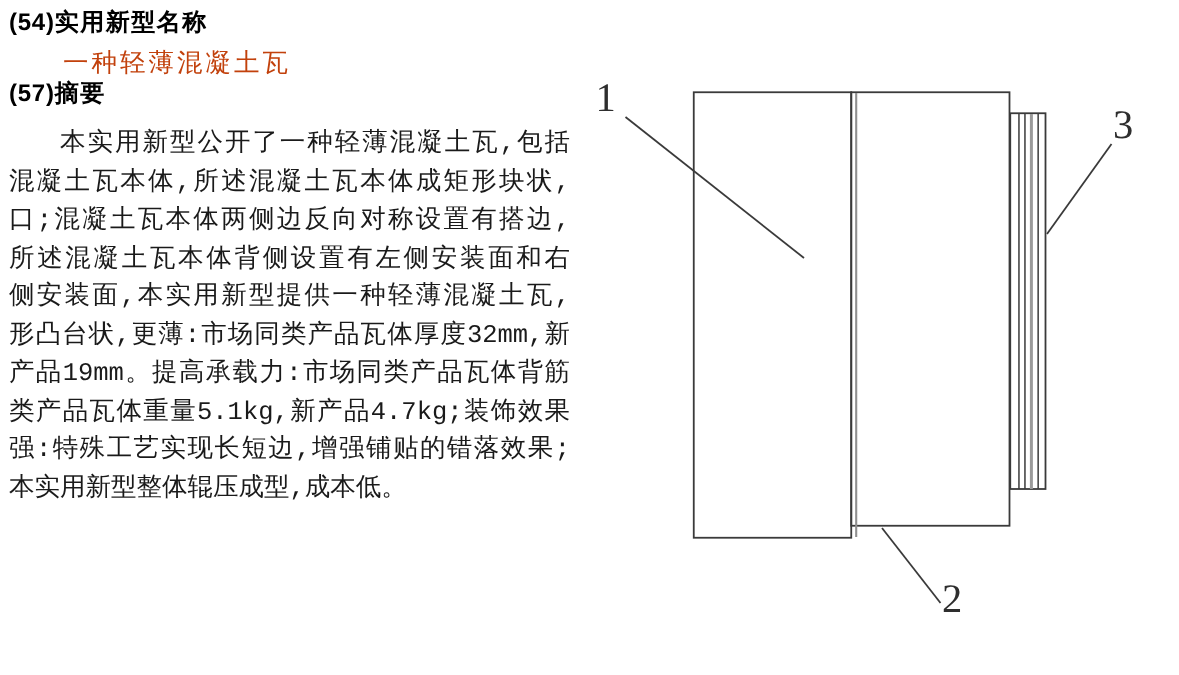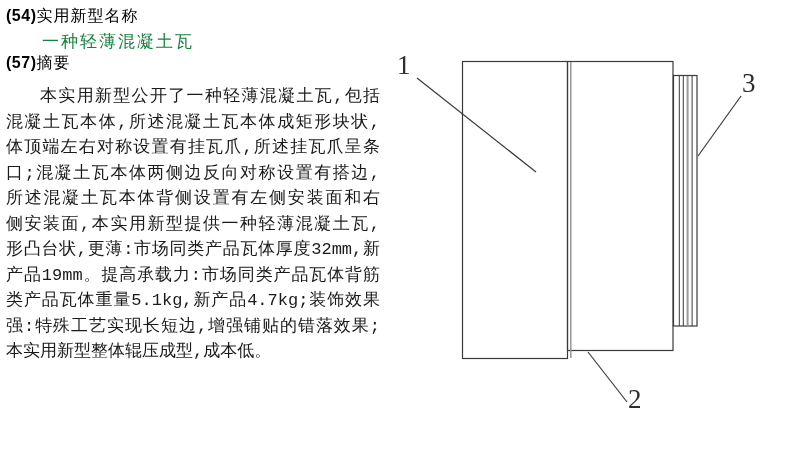--- a/index.html
+++ b/index.html
@@ -7,26 +7,26 @@
   body { position: relative; font-family: "Liberation Serif", serif; color: #111; }
 
   .textcol { position: absolute; left: 6px; top: 5px; width: 376px; }
 
   .heading {
     font-family: "Liberation Sans", sans-serif;
     font-size: 16px; line-height: 22px; color: #000;
     white-space: nowrap;
   }
   .heading .code { font-weight: 700; letter-spacing: 0.5px; }
-  .heading .hlabel { font-weight: 400; letter-spacing: 1px; text-align: center; }
+  .heading .hlabel { font-weight: 700; letter-spacing: 1px; text-align: center; }
   .h54 { position: absolute; left: 0; top: 0; }
   .title-line {
     position: absolute; left: 36px; top: 26px;
     font-family: "Liberation Serif", serif;
-    font-size: 17px; line-height: 22px; color: #15803d;
+    font-size: 17px; line-height: 22px; color: #c2410c;
     letter-spacing: 2px; white-space: nowrap;
   }
   .h57 { position: absolute; left: 0; top: 47px; }
 
   .abstract {
     position: absolute; left: 0; top: 79px; width: 374px;
     font-family: "Liberation Serif", serif;
     font-size: 17px; color: #1a1a1a;
   }
   .abstract-line {
@@ -61,21 +61,20 @@
 
   <div class="title-line">一种轻薄混凝土瓦</div>
 
   <div class="heading h57">
     <span class="code">(57)</span><span class="hlabel">摘要</span>
   </div>
 
   <div class="abstract">
     <div class="abstract-line first">本实用新型公开了一种轻薄混凝土瓦,包括</div>
     <div class="abstract-line">混凝土瓦本体,所述混凝土瓦本体成矩形块状,</div>
-    <div class="abstract-line">体顶端左右对称设置有挂瓦爪,所述挂瓦爪呈条</div>
     <div class="abstract-line">口;混凝土瓦本体两侧边反向对称设置有搭边,</div>
     <div class="abstract-line">所述混凝土瓦本体背侧设置有左侧安装面和右</div>
     <div class="abstract-line">侧安装面,本实用新型提供一种轻薄混凝土瓦,</div>
     <div class="abstract-line">形凸台状,更薄:市场同类产品瓦体厚度32mm,新</div>
     <div class="abstract-line">产品19mm。提高承载力:市场同类产品瓦体背筋</div>
     <div class="abstract-line">类产品瓦体重量5.1kg,新产品4.7kg;装饰效果</div>
     <div class="abstract-line">强:特殊工艺实现长短边,增强铺贴的错落效果;</div>
     <div class="abstract-line last">本实用新型整体辊压成型,成本低。</div>
   </div>
 

